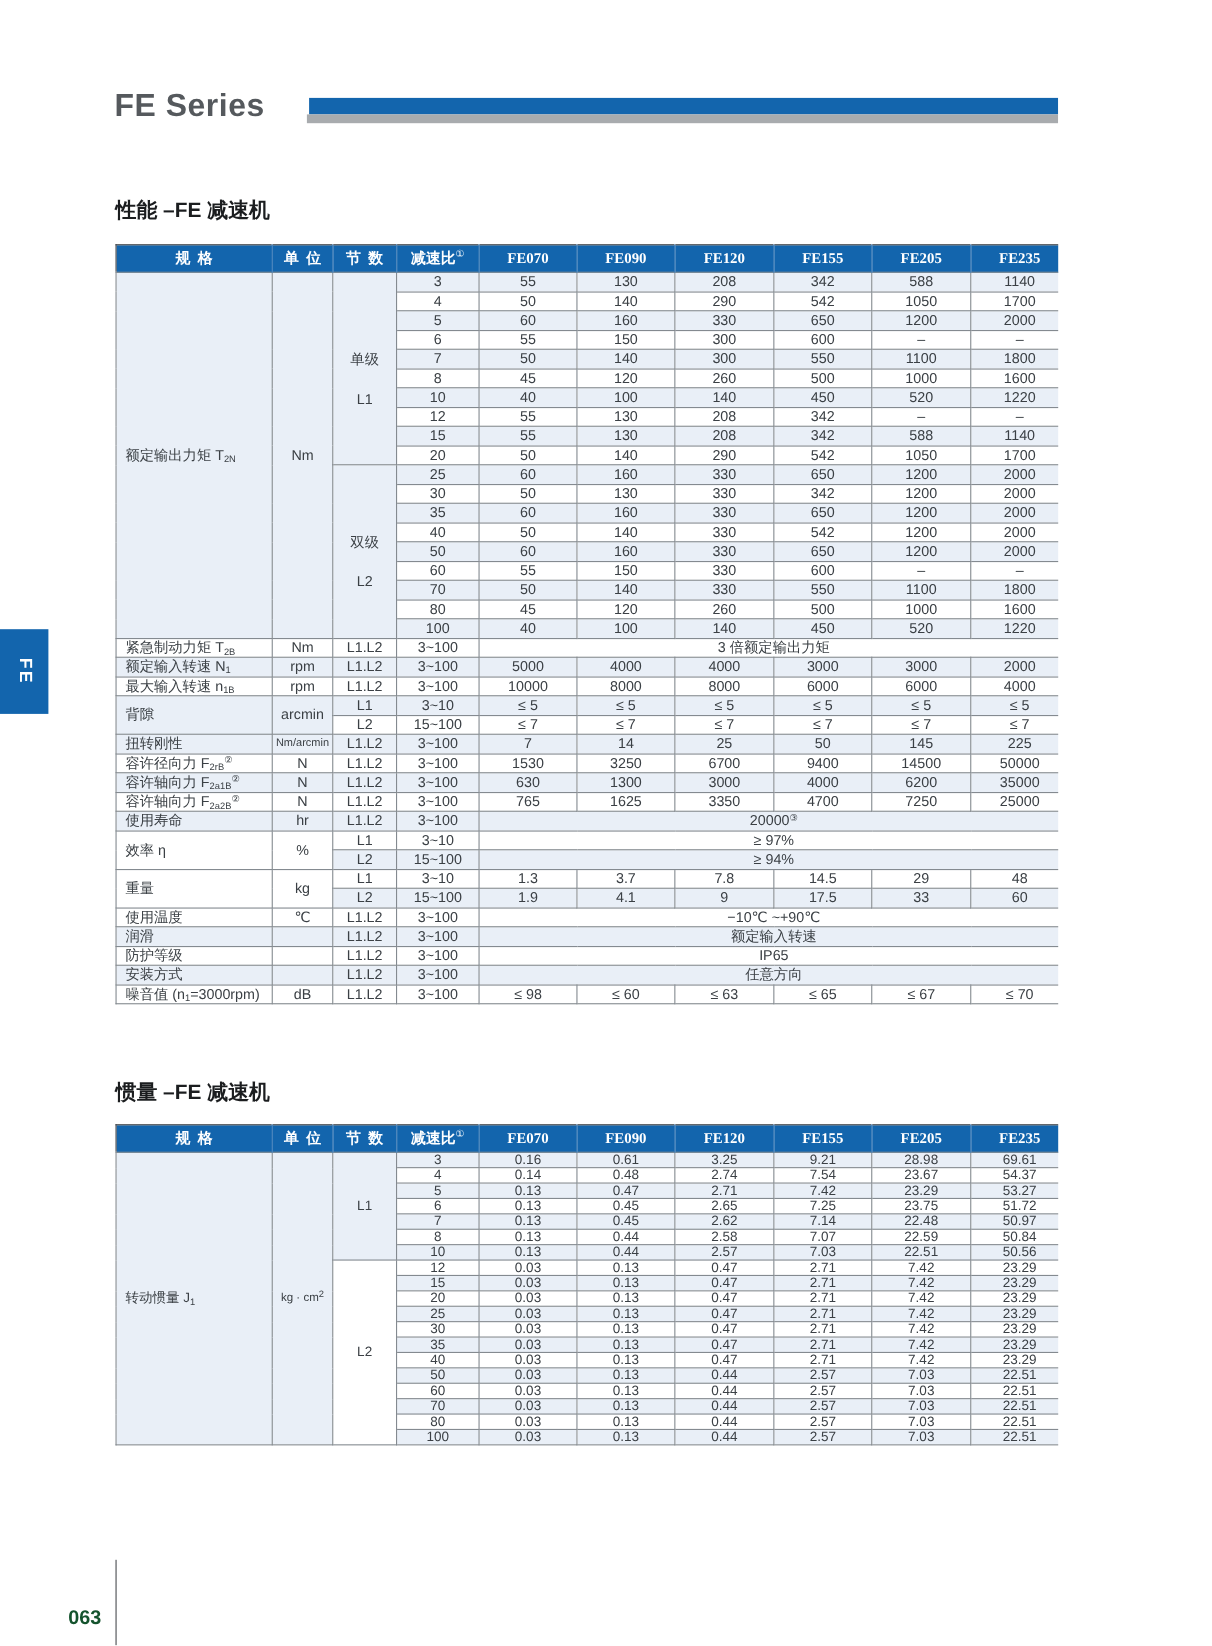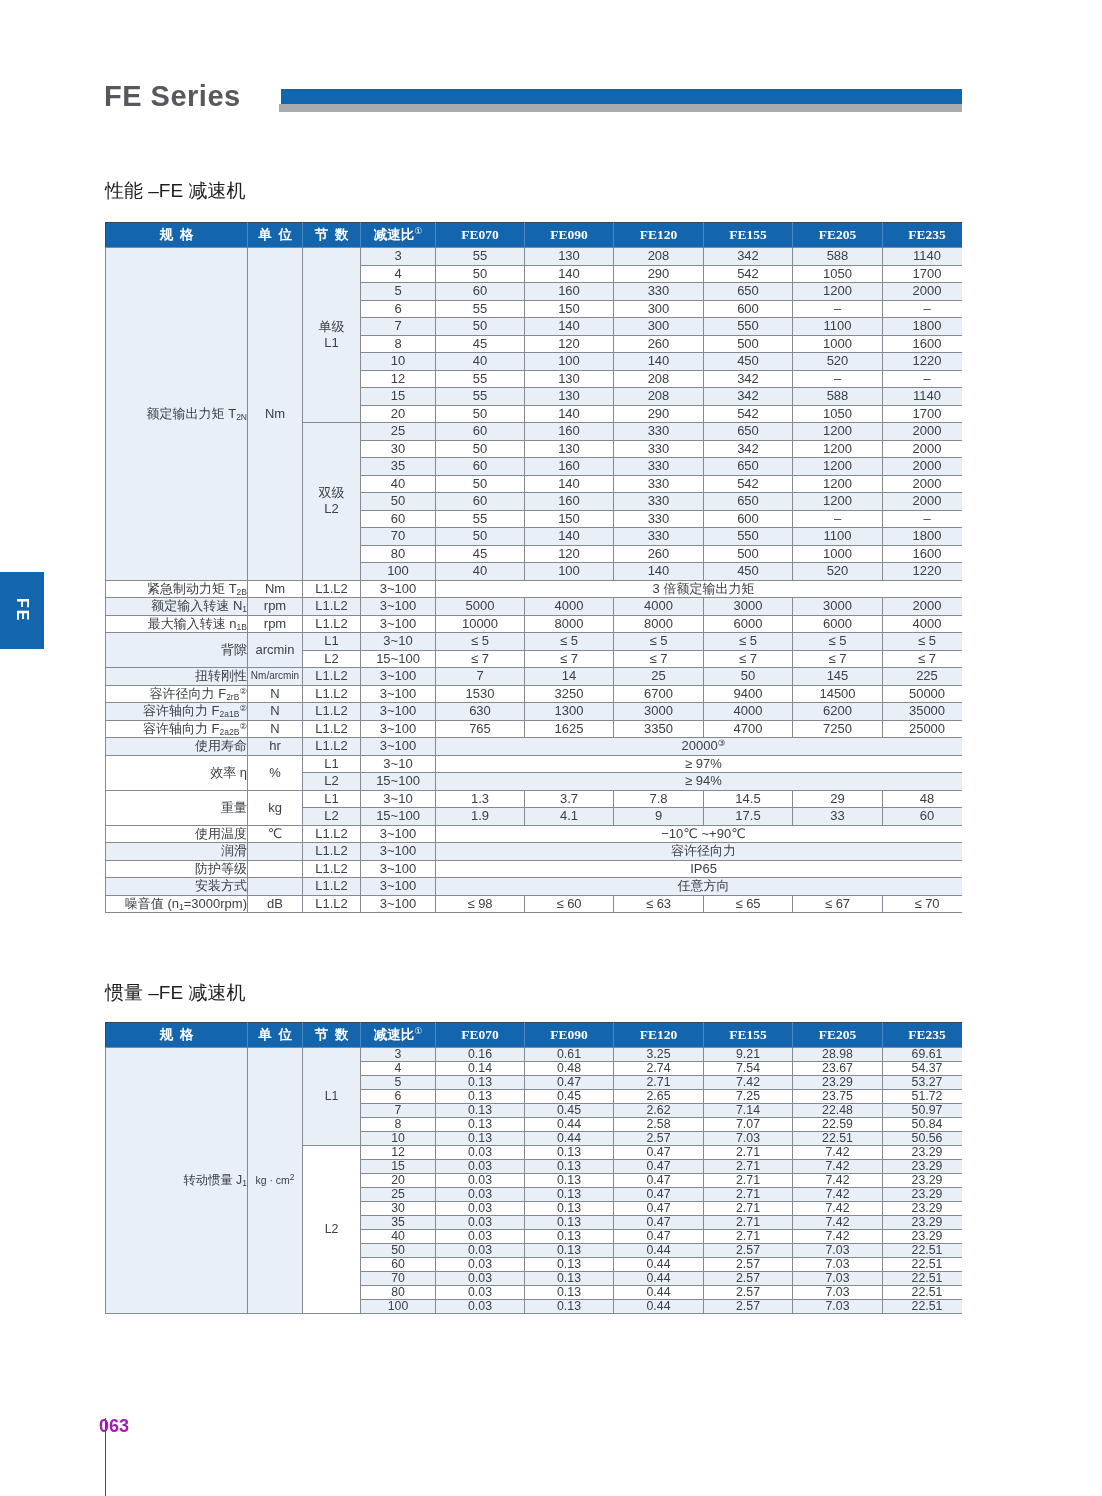--- a/index.html
+++ b/index.html
@@ -6,21 +6,21 @@
   html,body { background:#ffffff; }
   body { font-family:"Liberation Sans","DejaVu Sans",sans-serif; }
   .page { position:relative; width:962px; height:1496px; background:#fff; overflow:hidden; }
 
   
   .series-title { position:absolute; left:104px; top:80px; font-size:29px; font-weight:bold;
                   color:var(--title-gray,#55595d); letter-spacing:0.5px; }
   .bar-blue { position:absolute; left:281px; right:0; top:89px; height:15px; background:var(--brand-blue,#1365ad); }
   .bar-gray { position:absolute; left:279px; right:0; top:104px; height:8px; background:var(--bar-gray,#a8abae); }
 
-  .section-heading { position:absolute; left:105px; font-size:19px; font-weight:normal; color:#1b1d1f; }
+  .section-heading { position:absolute; left:105px; font-size:19px; font-weight:bold; color:#1b1d1f; }
   #sec1 { top:178px; }
   #sec2 { top:980px; }
 
   
   table { position:absolute; left:105px; border-collapse:collapse; table-layout:fixed;
           border:1px solid var(--outer-line,#3e4348); }
   .perf    { top:222px; width:866px; }
   .inertia { top:1022px; width:866px; }
 
   th { background:var(--brand-blue,#1365ad); color:#fff; font-weight:bold; font-size:13.5px;
@@ -31,39 +31,39 @@
   td { border:1px solid var(--grid-line,#848a90); text-align:center; color:var(--text-dark,#3b4045);
        padding:0; white-space:nowrap; overflow:hidden; line-height:1.05; }
   .perf td    { height:17.5px; font-size:13px; }
   .inertia td { height:14px;   font-size:12.3px; }
 
   tr.shade td { background:var(--row-shade,#e9eff7); }
   tr.plain td { background:#fff; }
   td.fixed { background:var(--panel-tint,#e7edf5); }
   td.multi { background:#fdfdfe; }
 
-  td.label { text-align:right; padding-left:8px; }
+  td.label { text-align:left; padding-left:8px; }
   td.small { font-size:10px; }
   td.unit2 { font-size:10.5px; }
-  .stage div { line-height:16px; }
+  .stage div { line-height:16px;margin-top:20px; }
 
   sub { font-size:8.5px; vertical-align:-2px; line-height:0; }
   sup { font-size:8.5px; vertical-align:4px;  line-height:0; }
 
   
   .footnotes { position:absolute; left:107px; top:1338px; font-size:12px; color:#5d6165; }
   .footnotes span { margin-right:42px; }
 
   
   .side-tab { position:absolute; left:0; top:572px; width:44px; height:77px; background:var(--brand-blue,#1365ad);
               color:#fff; font-weight:bold; font-size:16px; display:flex; align-items:center; justify-content:center;
               writing-mode:vertical-rl; letter-spacing:2px; }
 
   
-  .page-number { position:absolute; left:62px; top:1416px; font-size:18px; font-weight:bold; color:#a21caf;margin-left:37px; }
+  .page-number { position:absolute; left:62px; top:1460px; font-size:18px; font-weight:bold; color:#14532d; }
   .footer-rule { position:absolute; left:105px; top:1418px; width:1px; height:78px; background:#4a4d50; }
 </style>
 </head>
 <body>
 
 <div class="page">
 
   <div class="series-title">FE Series</div>
   <div class="bar-blue"></div>
   <div class="bar-gray"></div>
@@ -426,21 +426,21 @@
           <td rowspan="1">℃</td>
           <td>L1.L2</td>
           <td>3~100</td>
           <td colspan="6">−10℃ ~+90℃</td>
         </tr>
         <tr class="shade">
           <td class="label" rowspan="1">润滑</td>
           <td rowspan="1"></td>
           <td>L1.L2</td>
           <td>3~100</td>
-          <td colspan="6">容许径向力</td>
+          <td colspan="6">额定输入转速</td>
         </tr>
         <tr class="plain">
           <td class="label" rowspan="1">防护等级</td>
           <td rowspan="1"></td>
           <td>L1.L2</td>
           <td>3~100</td>
           <td colspan="6">IP65</td>
         </tr>
         <tr class="shade">
           <td class="label" rowspan="1">安装方式</td>

